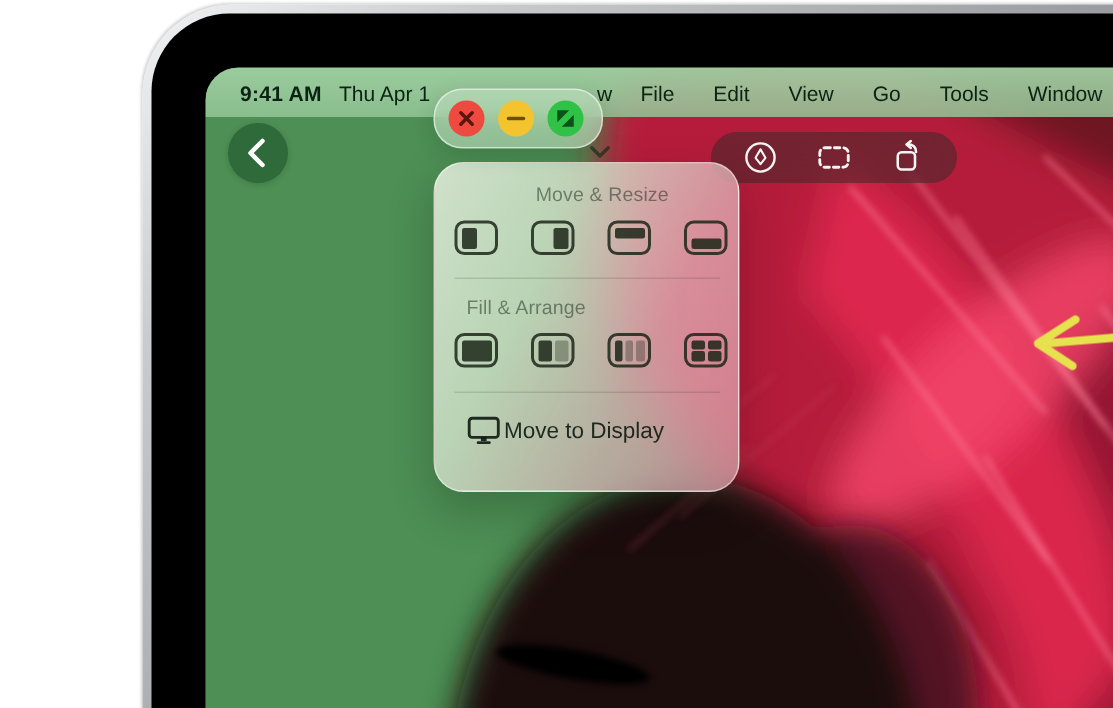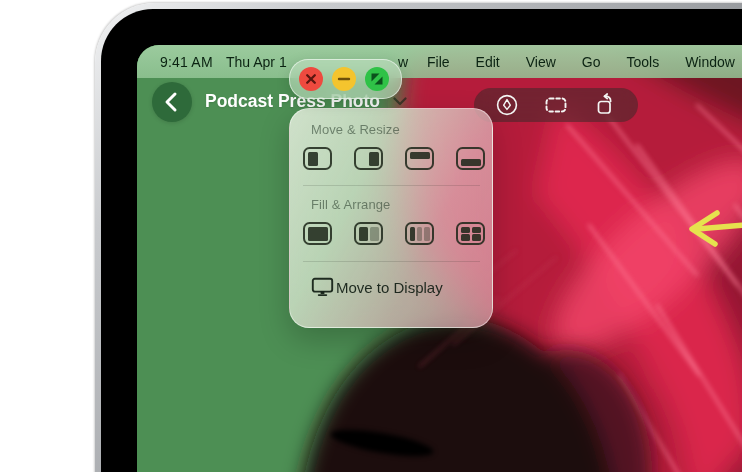--- a/index.html
+++ b/index.html
@@ -24,21 +24,21 @@
     position:absolute;left:36px;top:36px;width:640px;height:480px;
     border-top-left-radius:22px;overflow:hidden;background:#4d8f54;
   }
   .photo,.arrow-layer{position:absolute;left:0;top:0;width:640px;height:460px;}
   
   .menubar{
     position:absolute;left:0;top:0;width:100%;height:33px;
     background:linear-gradient(to bottom,rgba(162,208,164,.92),rgba(148,198,151,.85));
     display:flex;align-items:center;color:#0b2312;font-size:14px;
   }
-  .mb-time{position:absolute;left:23px;font-weight:400;letter-spacing:.2px;}
+  .mb-time{position:absolute;left:23px;font-weight:700;letter-spacing:.2px;}
   .mb-date{position:absolute;left:89px;font-weight:500;}
   .mb-clip{position:absolute;left:261px;font-weight:500;}
   .mb-menus{position:absolute;left:290px;display:flex;gap:26px;font-weight:500;white-space:nowrap;justify-content:flex-end;}
   .mb-menus span{cursor:default;}
   
   .back-btn{
     position:absolute;left:15px;top:37px;width:40px;height:40px;border-radius:50%;
     background:#2e6a3a;display:flex;align-items:center;justify-content:center;
     box-shadow:0 1px 4px rgba(0,0,0,.15);
   }
@@ -72,21 +72,21 @@
       rgba(224,186,190,.72) 66%,rgba(219,166,175,.70) 100%);
     backdrop-filter:blur(20px) saturate(1.1);
     border:0.5px solid rgba(255,255,255,.45);
     box-shadow:0 12px 30px rgba(0,10,5,.22);
     box-sizing:border-box;
   }
   .sec-label{
     margin:0;padding:0 0 0 21px;font-size:13px;font-weight:500;
     color:rgba(25,45,28,.52);letter-spacing:.1px;line-height:16px;
   }
-  .sec-label.first{margin-top:13px;}
+  .sec-label.first{margin-top:13px;text-align:center;}
   .tile-row{display:flex;gap:22px;padding-left:13px;margin-top:9px;height:23px;}
   .tile{
     position:relative;width:29px;height:23px;box-sizing:border-box;
     border:2.4px solid rgba(28,38,25,.85);border-radius:6.5px;background:transparent;
   }
   .seg{position:absolute;background:rgba(28,38,25,.85);border-radius:1.5px;}
   .seg.lt{background:rgba(28,38,25,.33);}
   .divider{height:1px;background:rgba(20,30,20,.14);margin:15px 12px 0 13px;}
   .footer-row{display:flex;align-items:center;gap:2px;margin-top:15px;padding-left:21px;}
   .footer-label{font-size:15px;font-weight:500;color:rgba(13,26,17,.9);}
@@ -167,21 +167,20 @@
           <span>Tools</span>
           <span>Window</span>
         </div>
       </div>
 
       <div class="back-btn">
         <svg width="40" height="40" viewBox="0 0 40 40">
           <polyline points="23,12 15,20 23,28" fill="none" stroke="#ffffff" stroke-width="3" stroke-linecap="round" stroke-linejoin="round"></polyline>
         </svg>
       </div>
-      <div class="title">Podcast Press Photo</div>
       <svg class="title-chevron" width="14" height="9" viewBox="0 0 14 9">
         <polyline points="1.5,1.5 7,7 12.5,1.5" fill="none" stroke="rgba(15,35,20,.6)" stroke-width="2.2" stroke-linecap="round" stroke-linejoin="round"></polyline>
       </svg>
 
       <div class="toolbar">
         <svg width="26" height="26" viewBox="0 0 26 26">
           <circle cx="13" cy="13" r="9.4" fill="none" stroke="#f4f6f4" stroke-width="1.6"></circle>
           <path d="M13,7.6 L16.3,13.2 L13,17.4 L9.7,13.2 Z" fill="none" stroke="#f4f6f4" stroke-width="1.4" stroke-linejoin="round"></path>
         </svg>
         <svg width="26" height="24" viewBox="0 0 26 24">

